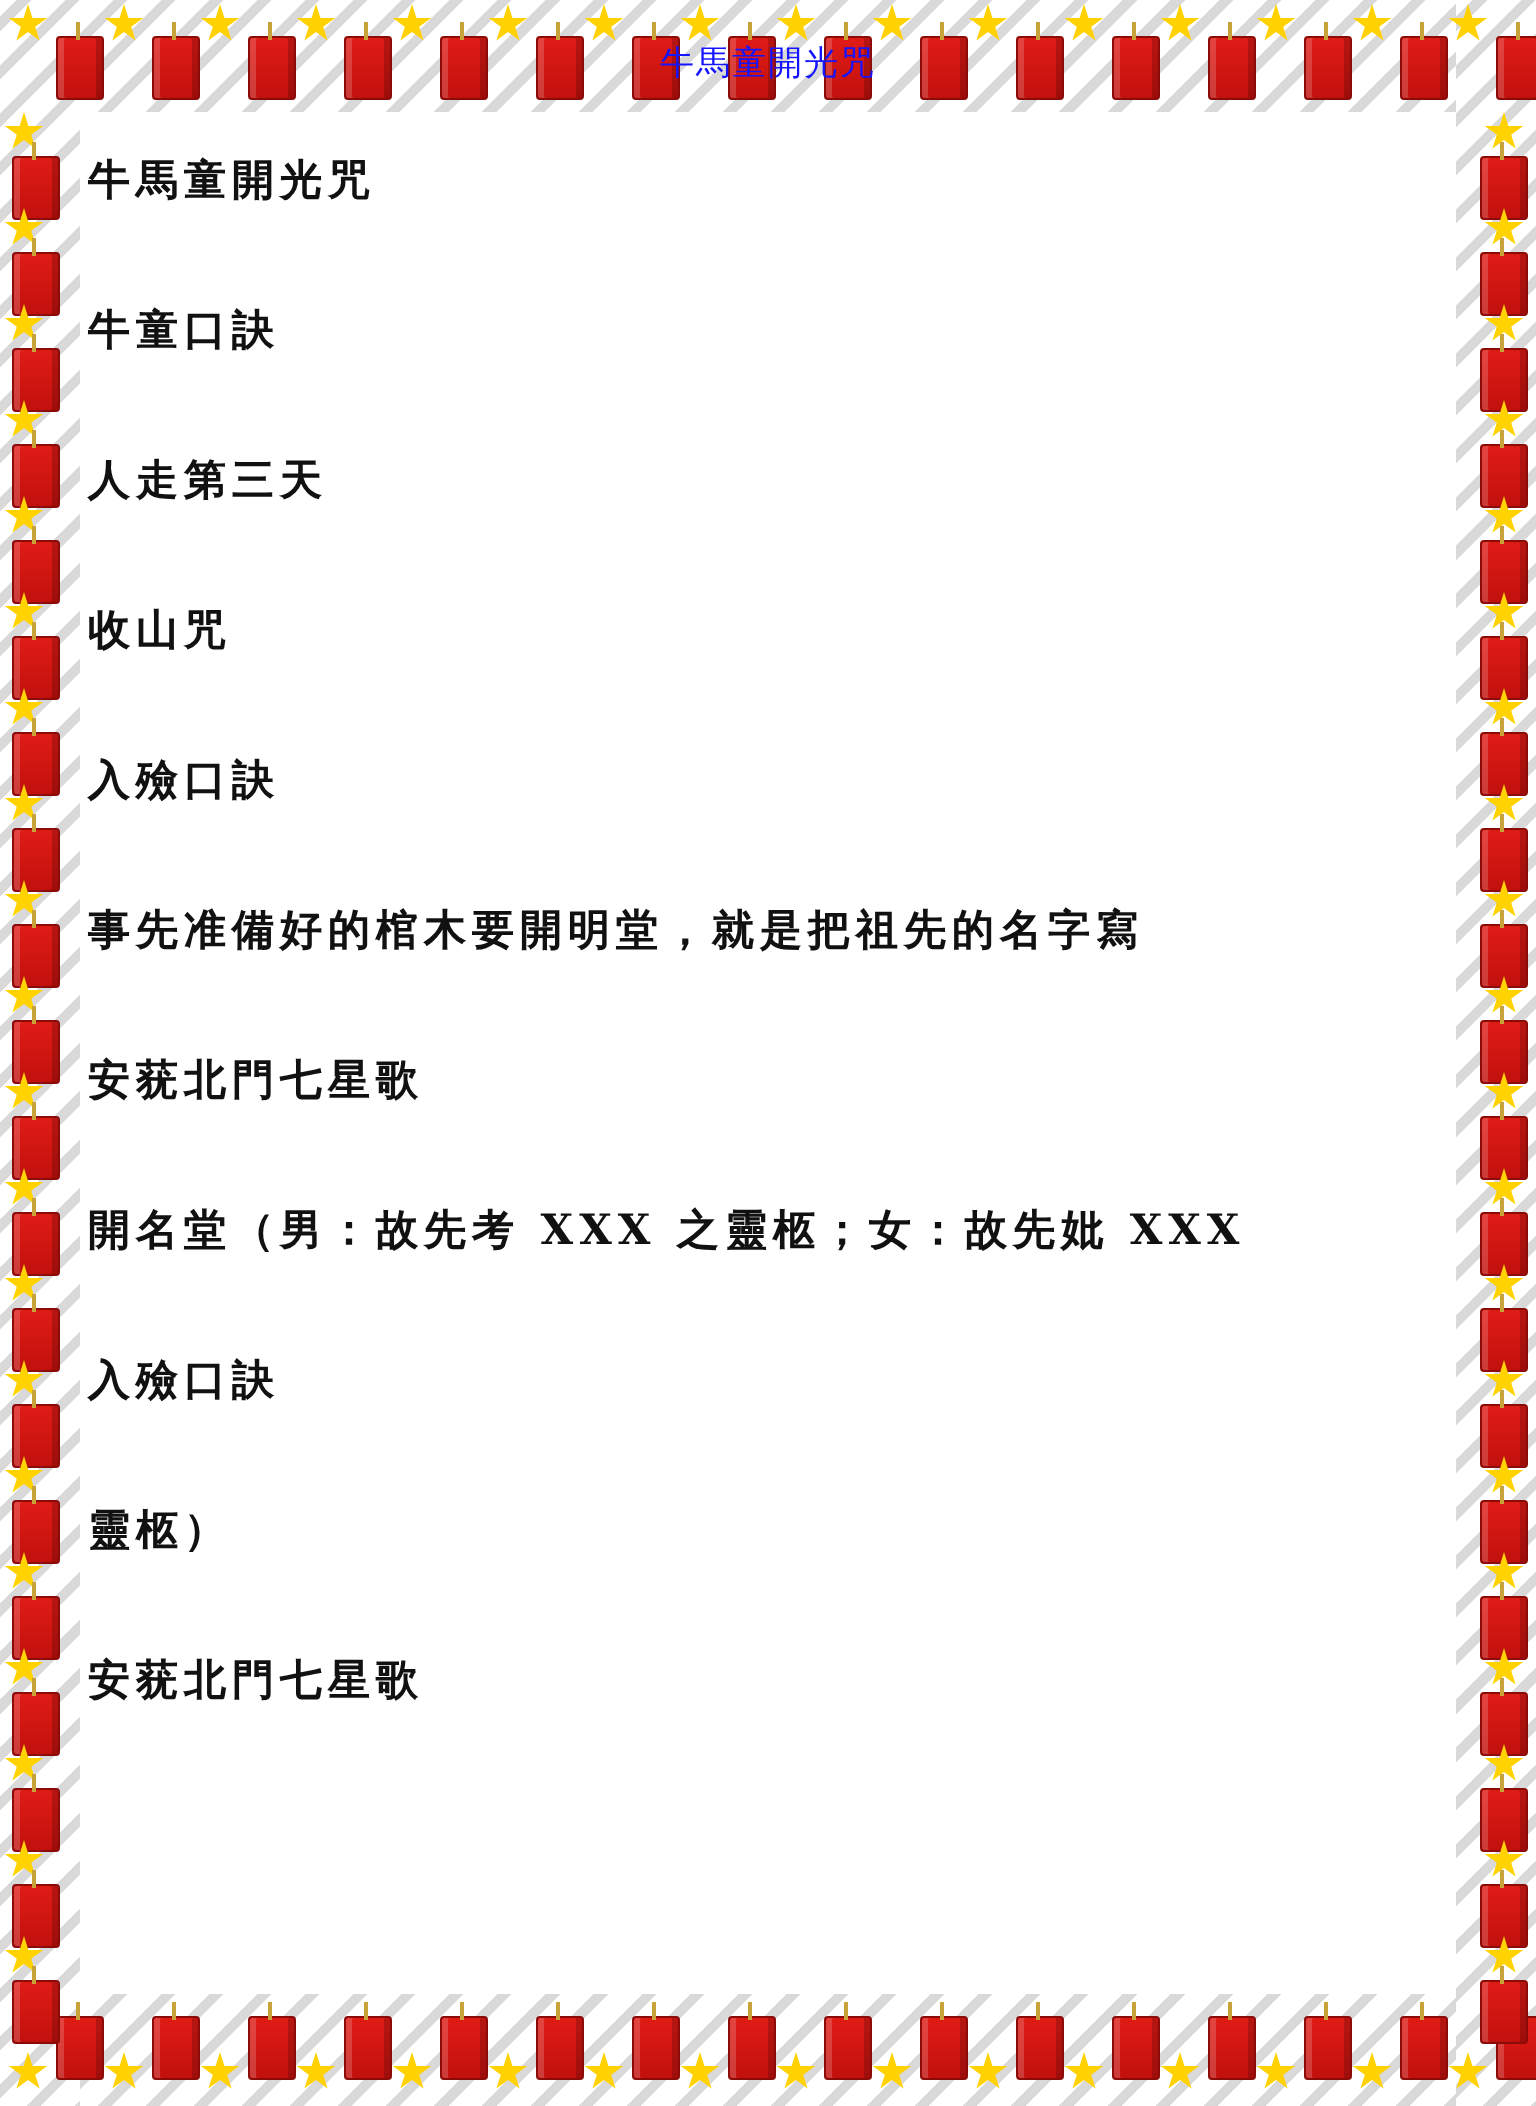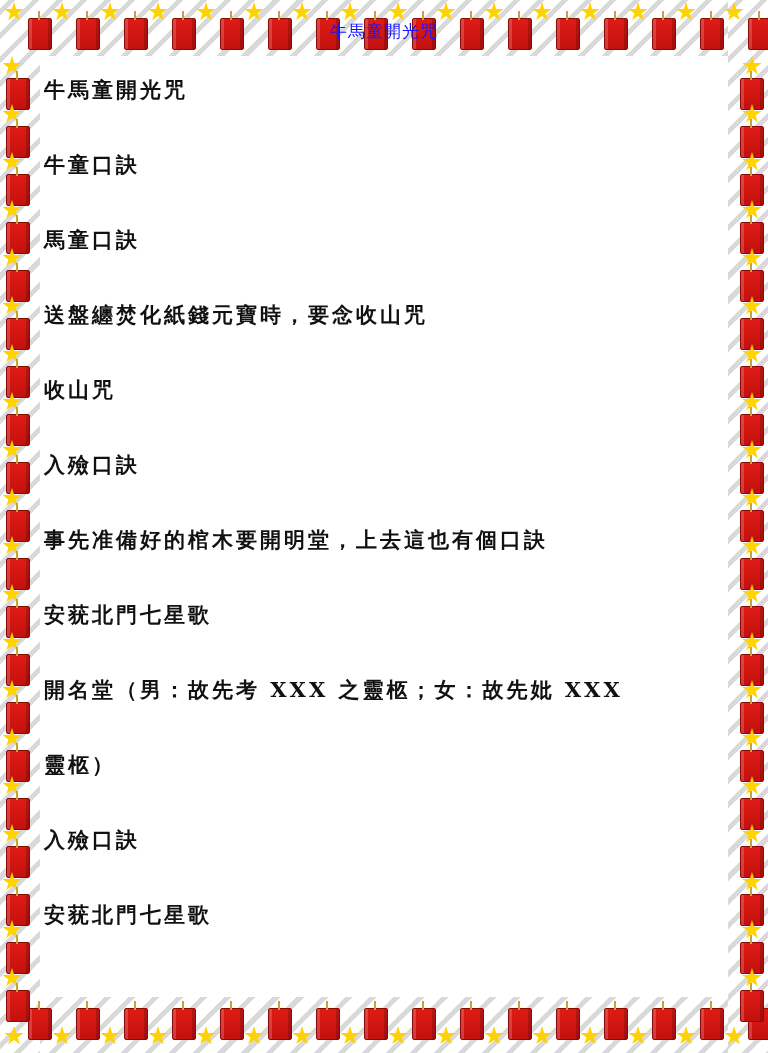--- a/index.html
+++ b/index.html
@@ -256,23 +256,22 @@
       <div class="star small" style="left: 742px; top: 968px;"></div>
       <div class="cracker" style="left: 740px; top: 990px;"></div>
     </div>
 </div>
 
 <div class="page-title">牛馬童開光咒</div>
 
 <div class="doc-body" id="doc-body">
     <p class="para">牛馬童開光咒</p>
     <p class="para">牛童口訣</p>
-    <p class="para">馬童口訣</p>
-    <p class="para">送盤纏焚化紙錢元寶時，要念收山咒</p>
+    <p class="para">人走第三天</p>
     <p class="para">收山咒</p>
     <p class="para">入殮口訣</p>
-    <p class="para">事先准備好的棺木要開明堂，上去這也有個口訣</p>
+    <p class="para">事先准備好的棺木要開明堂，就是把祖先的名字寫</p>
     <p class="para">安莸北門七星歌</p>
     <p class="para">開名堂（男：故先考 XXX 之靈柩；女：故先妣 XXX</p>
+    <p class="para">入殮口訣</p>
     <p class="para">靈柩）</p>
-    <p class="para">入殮口訣</p>
     <p class="para">安莸北門七星歌</p>
   </div>
 
 </body></html>

